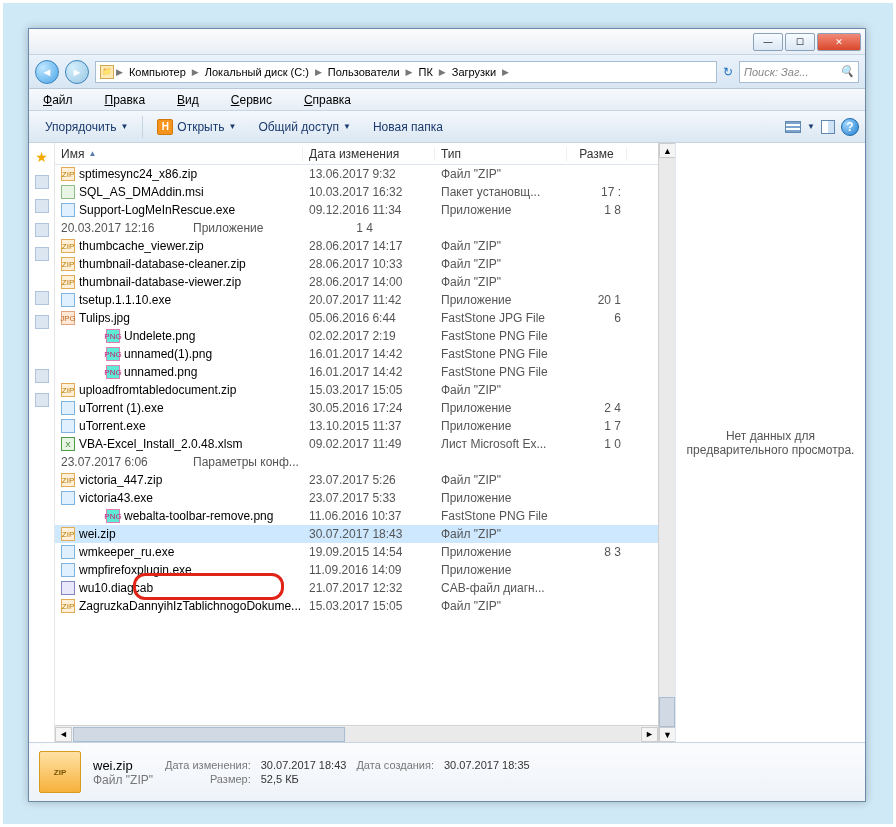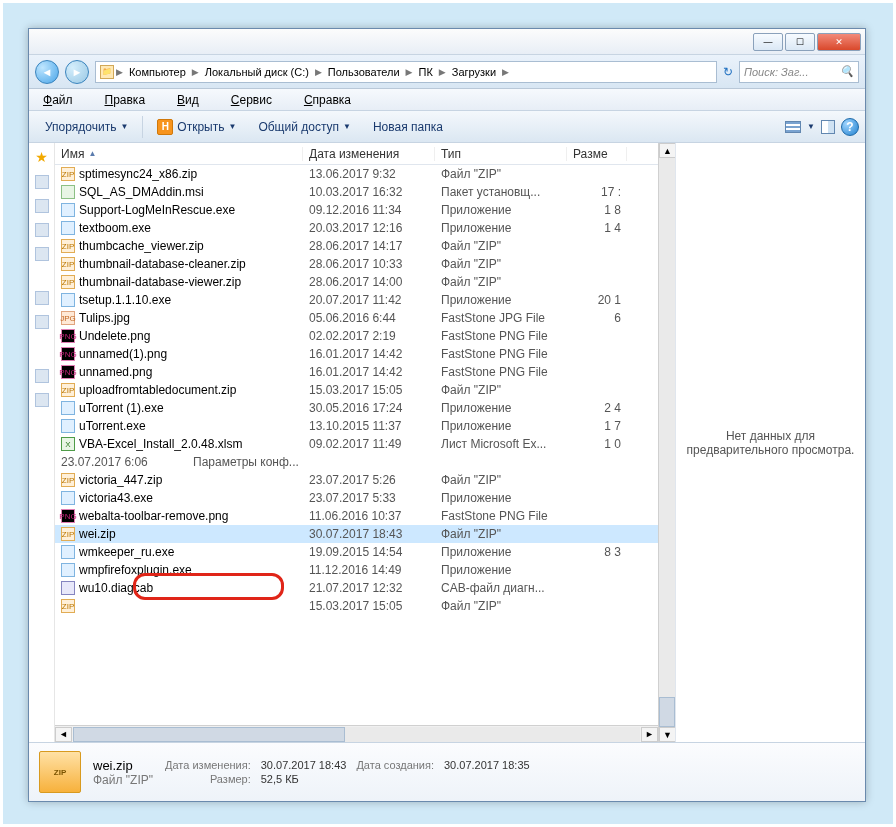--- a/index.html
+++ b/index.html
@@ -29,34 +29,34 @@
 .content { flex: 1; display: flex; overflow: hidden; border-bottom: 1px solid #c7d4e2; }
 .left-strip { width: 26px; background: #fff; border-right: 1px solid #e6e6e6; display: flex; flex-direction: column; align-items: center; padding-top: 6px; gap: 10px; }
 .fav-star { color: #f2a900; font-size: 14px; }
 .mini-ico { width: 14px; height: 14px; background: #dce6f1; border: 1px solid #b0c4de; }
 .filepane-wrap { flex: 1; display: flex; flex-direction: column; overflow: hidden; }
 .colheaders { height: 22px; display: flex; align-items: center; border-bottom: 1px solid #e0e6ee; font-size: 12px; color: #333; background: #fff; }
 .col { padding: 0 6px; border-right: 1px solid #efefef; overflow: hidden; white-space: nowrap; }
 .col.name { width: 248px; display:flex; align-items:center; gap:4px;}
 .col.date { width: 132px; }
 .col.type { width: 132px; }
-.col.size { width: 60px; text-align: left; }
+.col.size { width: 60px; text-align: center; }
 .sort-arrow{font-size:8px;color:#5a7bad;}
 .filelist { flex: 1; overflow: hidden; background: #fff; position: relative; }
 .row { height: 18px; display: flex; align-items: center; font-size: 12px; color: #000; }
 .row.selected { background: #cde8ff; }
 .cell { padding: 0 6px; overflow: hidden; white-space: nowrap; text-overflow: ellipsis; }
 .cell.name { width: 248px; display: flex; align-items: center; gap: 4px; }
 .cell.date { width: 132px; color: #555; }
 .cell.type { width: 132px; color: #555; }
 .cell.size { width: 60px; text-align: right; color: #555; }
 .fico { width: 14px; height: 14px; flex-shrink: 0; border: 1px solid #999; background: #fff; font-size: 8px; display: flex; align-items: center; justify-content: center; }
 .fico.zip { background: #fff0d9; border-color: #e1ac54; color: #b97600; }
 .fico.exe { background: #e0f0ff; border-color: #7fb4e0; }
-.fico.png { background: #000000; border-color: #e07fb4; color: #c02277; }
+.fico.png { background: #5eead4; border-color: #e07fb4; color: #c02277; margin-left: 45px; }
 .fico.jpg { background: #ffe9d6; border-color: #e0a57f; color: #c06622; }
 .fico.msi { background: #e8f5e5; border-color: #8cc085; color: #2f7b25; }
 .fico.xls { background: #e8f5e5; border-color: #4e9b47; color: #2f7b25; }
 .fico.ini { background: #f5f5e5; border-color: #c0c085; }
 .fico.cab { background: #e8e8fa; border-color: #8585c0; }
 .hscroll { height: 17px; background: #f0f0f0; border-top: 1px solid #d0d0d0; display: flex; align-items: center; }
 .hs-btn { width: 17px; height: 15px; background: #f4f4f4; border: 1px solid #ccc; font-size: 9px; display: flex; align-items: center; justify-content: center; }
 .hs-track { flex: 1; height: 15px; margin: 0 1px; background: #eaeaea; position:relative;}
 .hs-thumb{position:absolute;left:0;width:48%;height:100%;background:#d0d9e4;border:1px solid #a9bdd2;}
 .vscroll { width: 17px; background: #f0f0f0; border-left: 1px solid #d0d0d0; display: flex; flex-direction: column; }
@@ -187,24 +187,20 @@
           <div class="row">
             <div class="cell name">
               <span class="fico exe"></span>
               <span>Support-LogMeInRescue.exe</span>
             </div>
             <div class="cell date">09.12.2016 11:34</div>
             <div class="cell type">Приложение</div>
             <div class="cell size">1 8</div>
           </div>
           <div class="row">
-            <div class="cell name">
-              <span class="fico exe"></span>
-              <span>textboom.exe</span>
-            </div>
             <div class="cell date">20.03.2017 12:16</div>
             <div class="cell type">Приложение</div>
             <div class="cell size">1 4</div>
           </div>
           <div class="row">
             <div class="cell name">
               <span class="fico zip">ZIP</span>
               <span>thumbcache_viewer.zip</span>
             </div>
             <div class="cell date">28.06.2017 14:17</div>
@@ -358,36 +354,37 @@
             </div>
             <div class="cell date">19.09.2015 14:54</div>
             <div class="cell type">Приложение</div>
             <div class="cell size">8 3</div>
           </div>
           <div class="row">
             <div class="cell name">
               <span class="fico exe"></span>
               <span>wmpfirefoxplugin.exe</span>
             </div>
-            <div class="cell date">11.12.2016 14:49</div>
+            <div class="cell date">11.09.2016 14:09</div>
             <div class="cell type">Приложение</div>
             <div class="cell size"></div>
           </div>
           <div class="row">
             <div class="cell name">
               <span class="fico cab"></span>
               <span>wu10.diagcab</span>
             </div>
             <div class="cell date">21.07.2017 12:32</div>
             <div class="cell type">CAB-файл диагн...</div>
             <div class="cell size"></div>
           </div>
           <div class="row">
             <div class="cell name">
               <span class="fico zip">ZIP</span>
+              <span>ZagruzkaDannyihIzTablichnogoDokume...</span>
             </div>
             <div class="cell date">15.03.2017 15:05</div>
             <div class="cell type">Файл "ZIP"</div>
             <div class="cell size"></div>
           </div>
         </div>
       <div class="hscroll">
         <div class="hs-btn">◄</div>
         <div class="hs-track">
             <div class="hs-thumb"></div>

